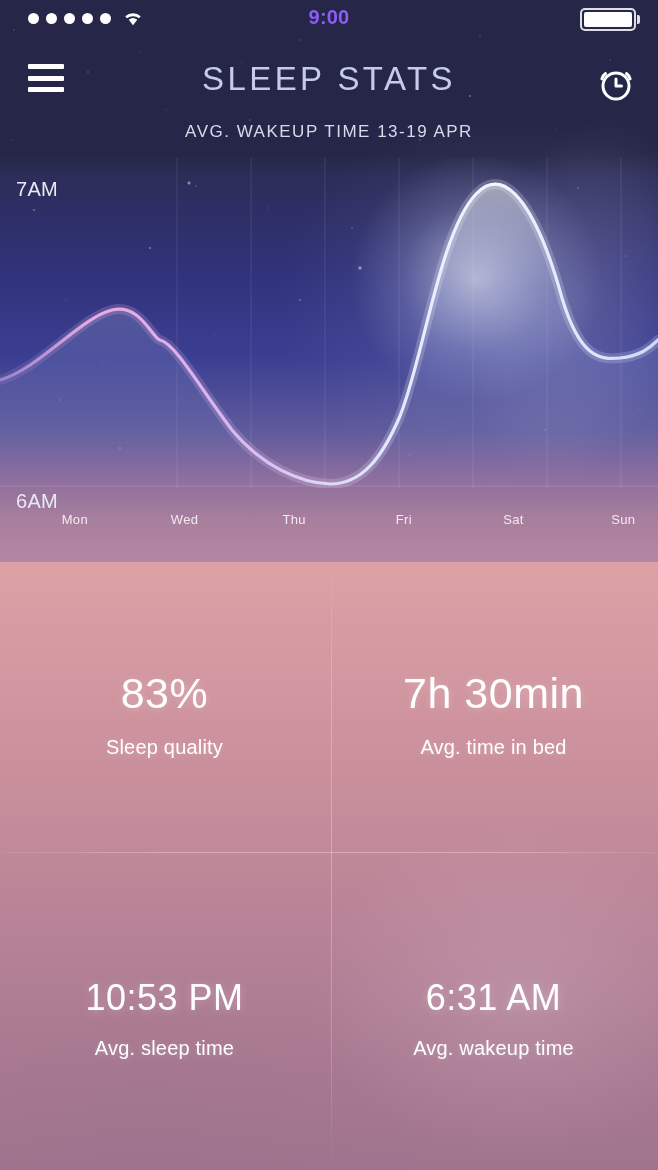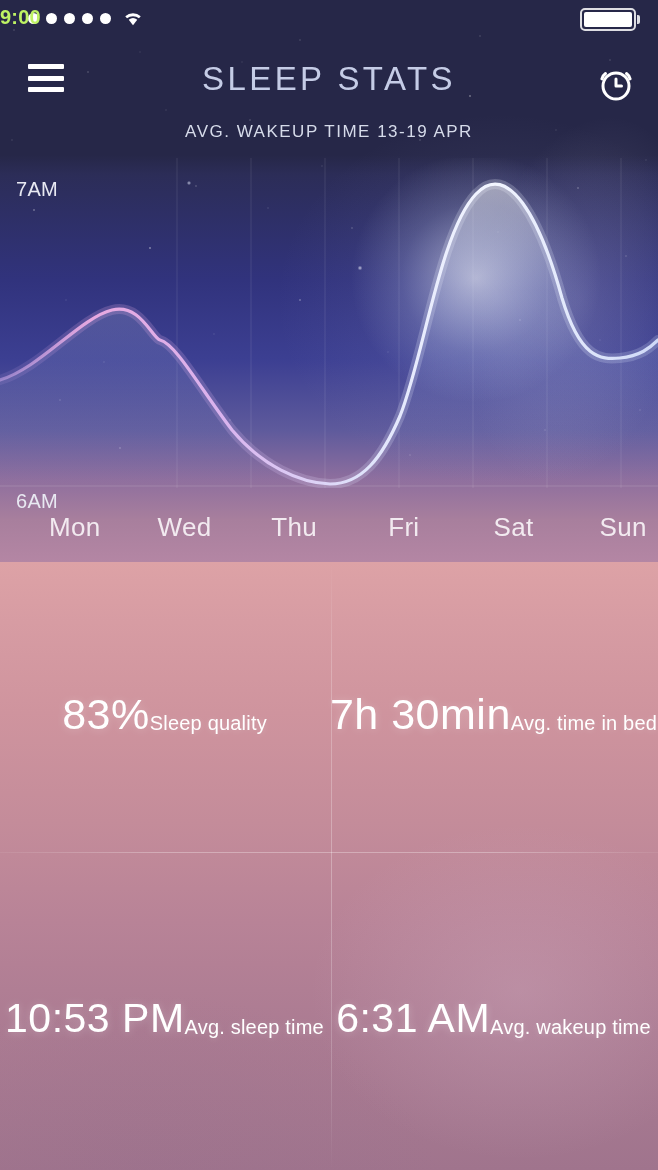--- a/index.html
+++ b/index.html
@@ -94,22 +94,22 @@
 
   
   .statusbar {
     position:absolute; left:0; top:0; width:658px; height:40px;
     display:flex; align-items:center; z-index:6;
   }
   .sb-left { position:absolute; left:28px; top:10px; display:flex; align-items:center; gap:7px; }
   .dot { width:11px; height:11px; border-radius:50%; background:#fff; }
   .wifi { position:relative; width:22px; height:16px; margin-left:4px; }
   .sb-time {
-    position:absolute; left:0; right:0; top:6px; text-align:left;
-    color:#bef264; font-size:20px; font-weight:600; letter-spacing:.2px;
+    position:absolute; left:0; right:0; top:6px; text-align:center;
+    color:#8b5cf6; font-size:20px; font-weight:600; letter-spacing:.2px;
   }
   .sb-right { position:absolute; right:18px; top:8px; display:flex; align-items:center; }
   .batt {
     width:56px; height:23px; border:2px solid rgba(255,255,255,.85);
     border-radius:5px; padding:2px; background:transparent;
   }
   .batt-fill { width:100%; height:100%; background:#fff; border-radius:2px; }
   .batt-cap {
     width:3px; height:9px; background:rgba(255,255,255,.85);
     border-radius:0 2px 2px 0; margin-left:1.5px;
@@ -140,21 +140,21 @@
   }
   .y-top { left:16px; top:178px; }
   .y-bot { left:16px; top:450px;margin-top:40px; }
 
   
   .days {
     position:absolute; left:0; top:512px; width:658px; height:36px;
     display:flex; z-index:5;
   }
   .day {
-    flex:1; text-align:center; color:#f2eaf0; font-size:26px;
+    flex:1; text-align:center; color:#f2eaf0; font-size:13px;
     font-weight:300; letter-spacing:.3px;padding-left:40px;
   }
 
   
   .stats {
     position:absolute; left:0; top:562px; width:658px; height:608px;
     background:
       radial-gradient(ellipse 420px 300px at 150px 640px, rgba(150,110,140,0.30) 0%, rgba(150,110,140,0) 70%),
       linear-gradient(to bottom,
         #dda2a6 0px,
@@ -178,30 +178,30 @@
   }
   .hdiv {
     position:absolute; left:0; top:290px; width:658px; height:1px;
     background:linear-gradient(to right, rgba(255,255,255,.06) 0%, rgba(255,255,255,.30) 25%, rgba(255,255,255,.30) 75%, rgba(255,255,255,.06) 100%);
     z-index:2;
   }
   .grid {
     position:absolute; left:0; top:0; width:658px; height:608px;
     display:grid; grid-template-columns:1fr 1fr; grid-template-rows:1fr 1fr; z-index:3;
   }
-  .cell { display:flex; flex-direction:row; align-items:center; justify-content:center; }
+  .cell { display:flex; flex-direction:column; align-items:center; justify-content:center; }
   .cell .big {
     color:#fff; font-weight:300; font-size:43px; letter-spacing:.5px;
     text-shadow:0 1px 8px rgba(255,255,255,.25);
   }
   .cell .lbl {
     color:#fff; font-weight:300; font-size:20px; margin-top:18px; letter-spacing:.2px;
     text-shadow:0 1px 6px rgba(255,255,255,.20);
   }
-  .cell.r2 .big { font-size:41px; }
+  .cell.r2 .big { font-size:36px; }
 </style>
 </head>
 <body>
 
 <div id="app">
 
   <div class="sky">
     <div class="stars"></div>
     <div class="haze"></div>
   </div>

